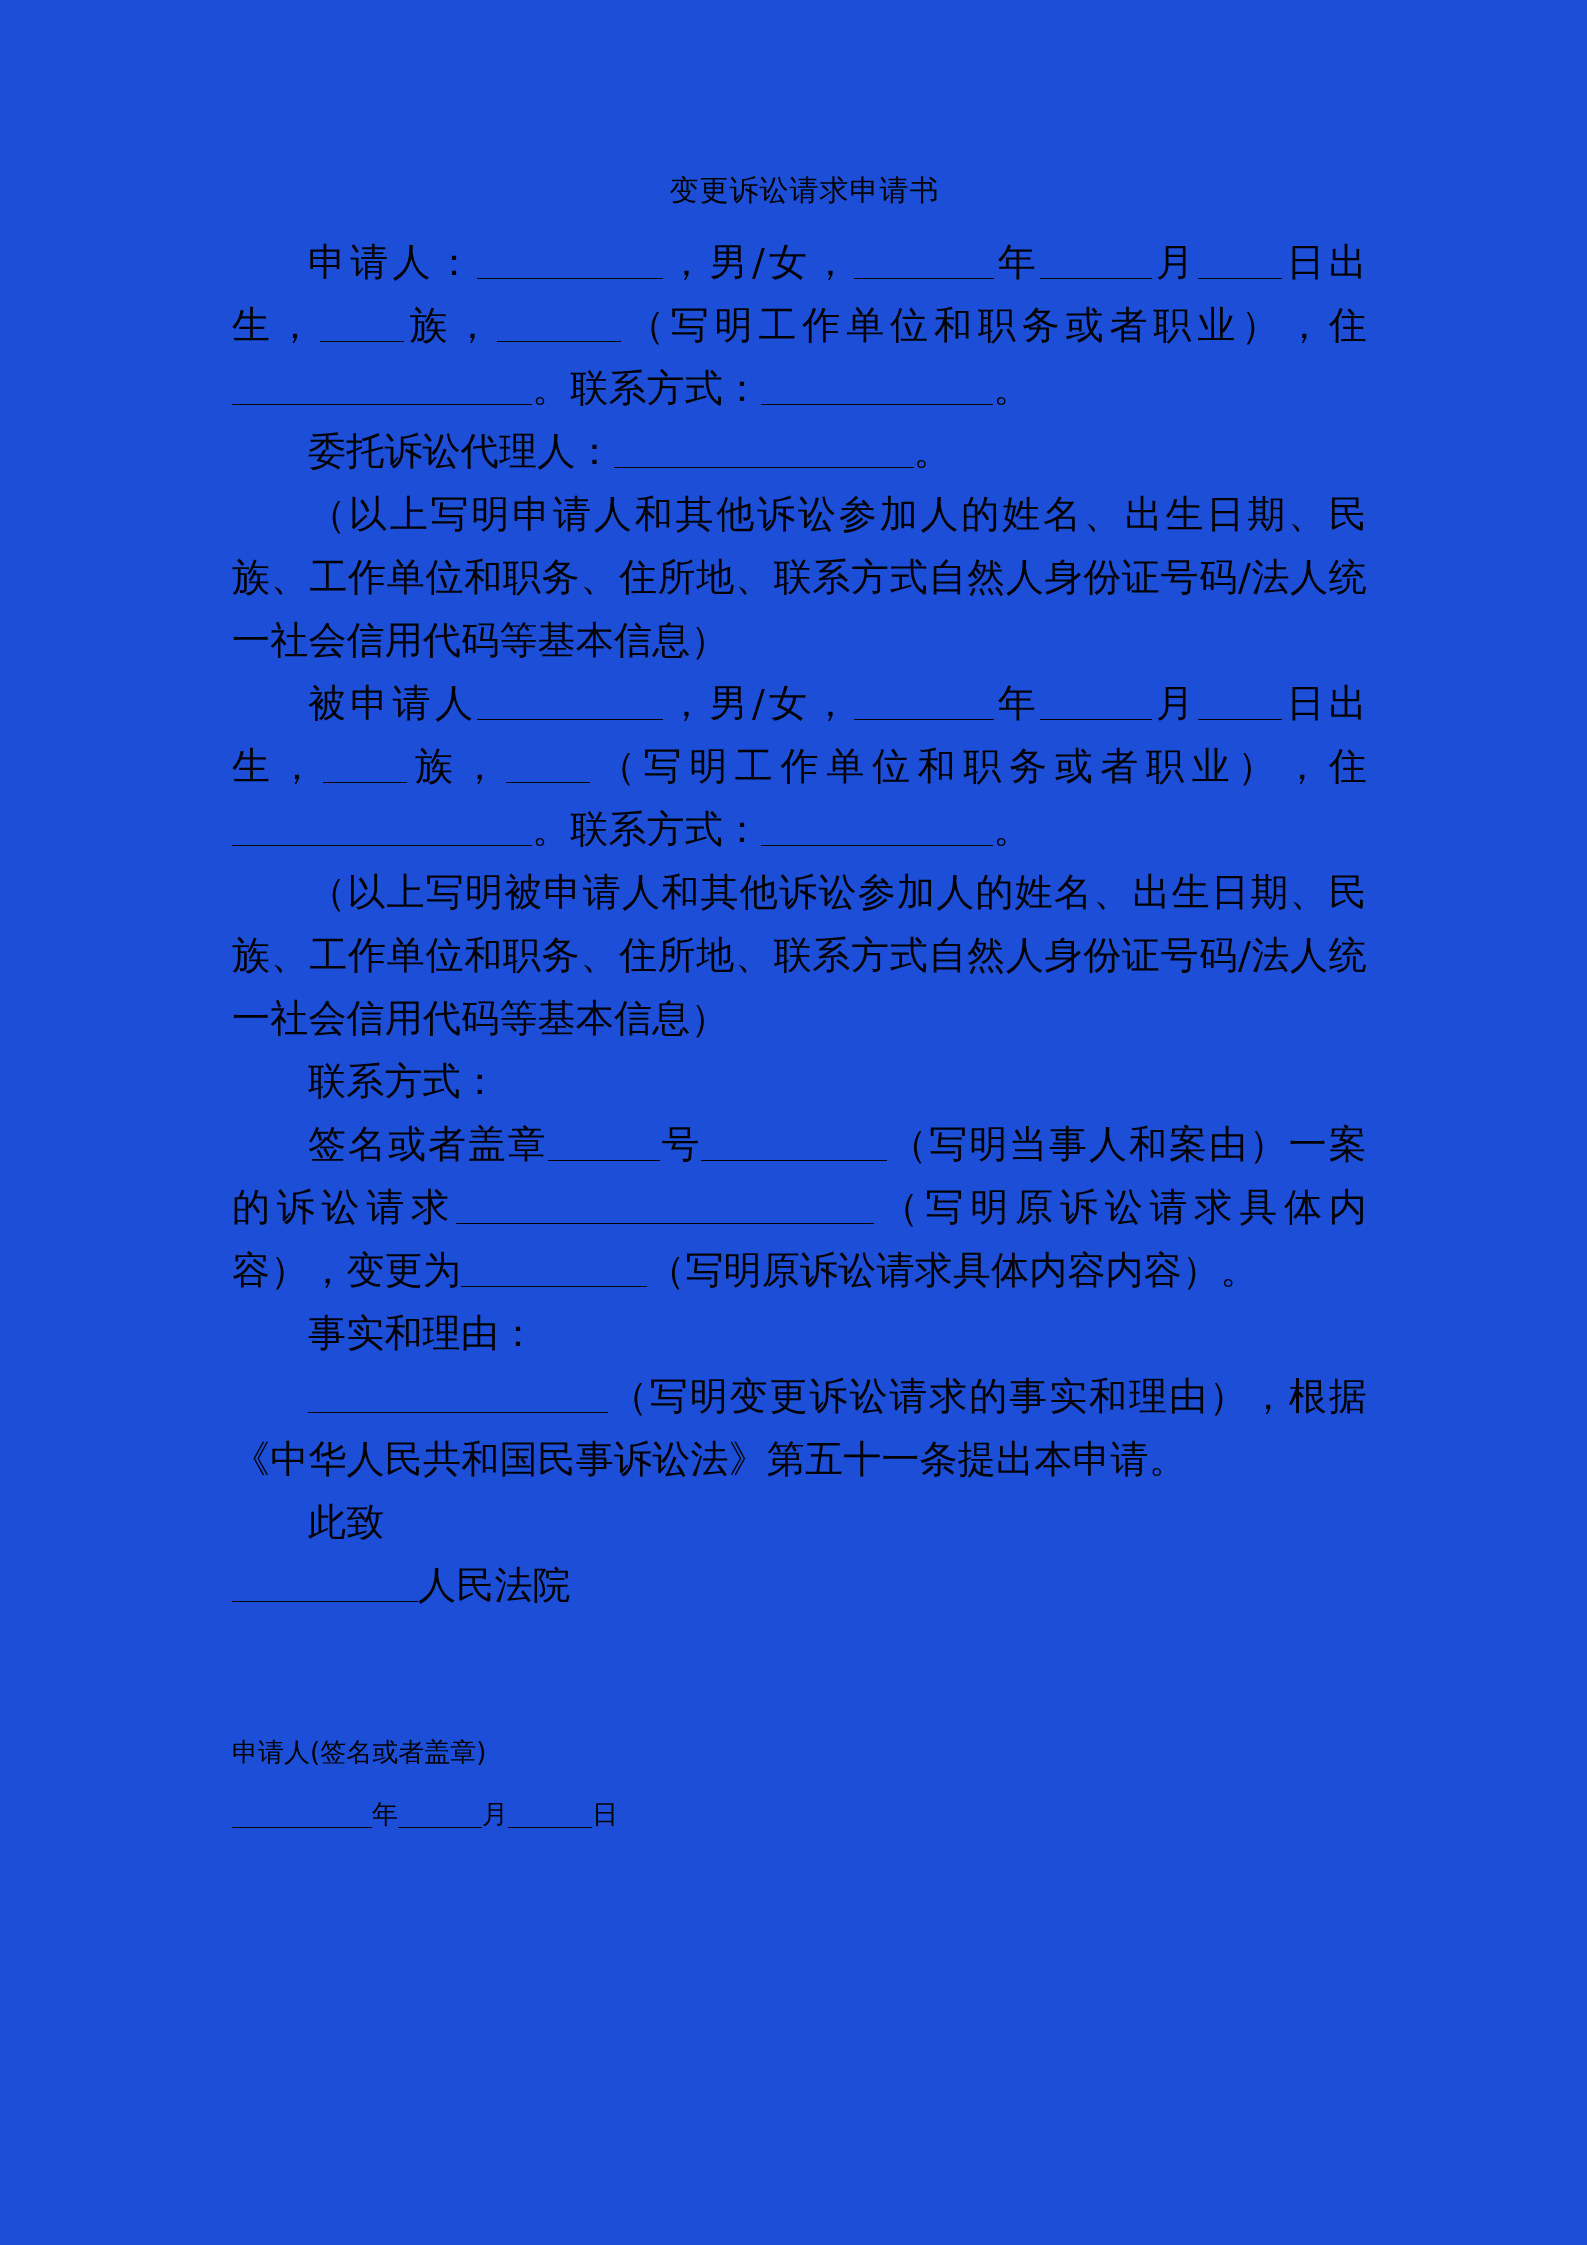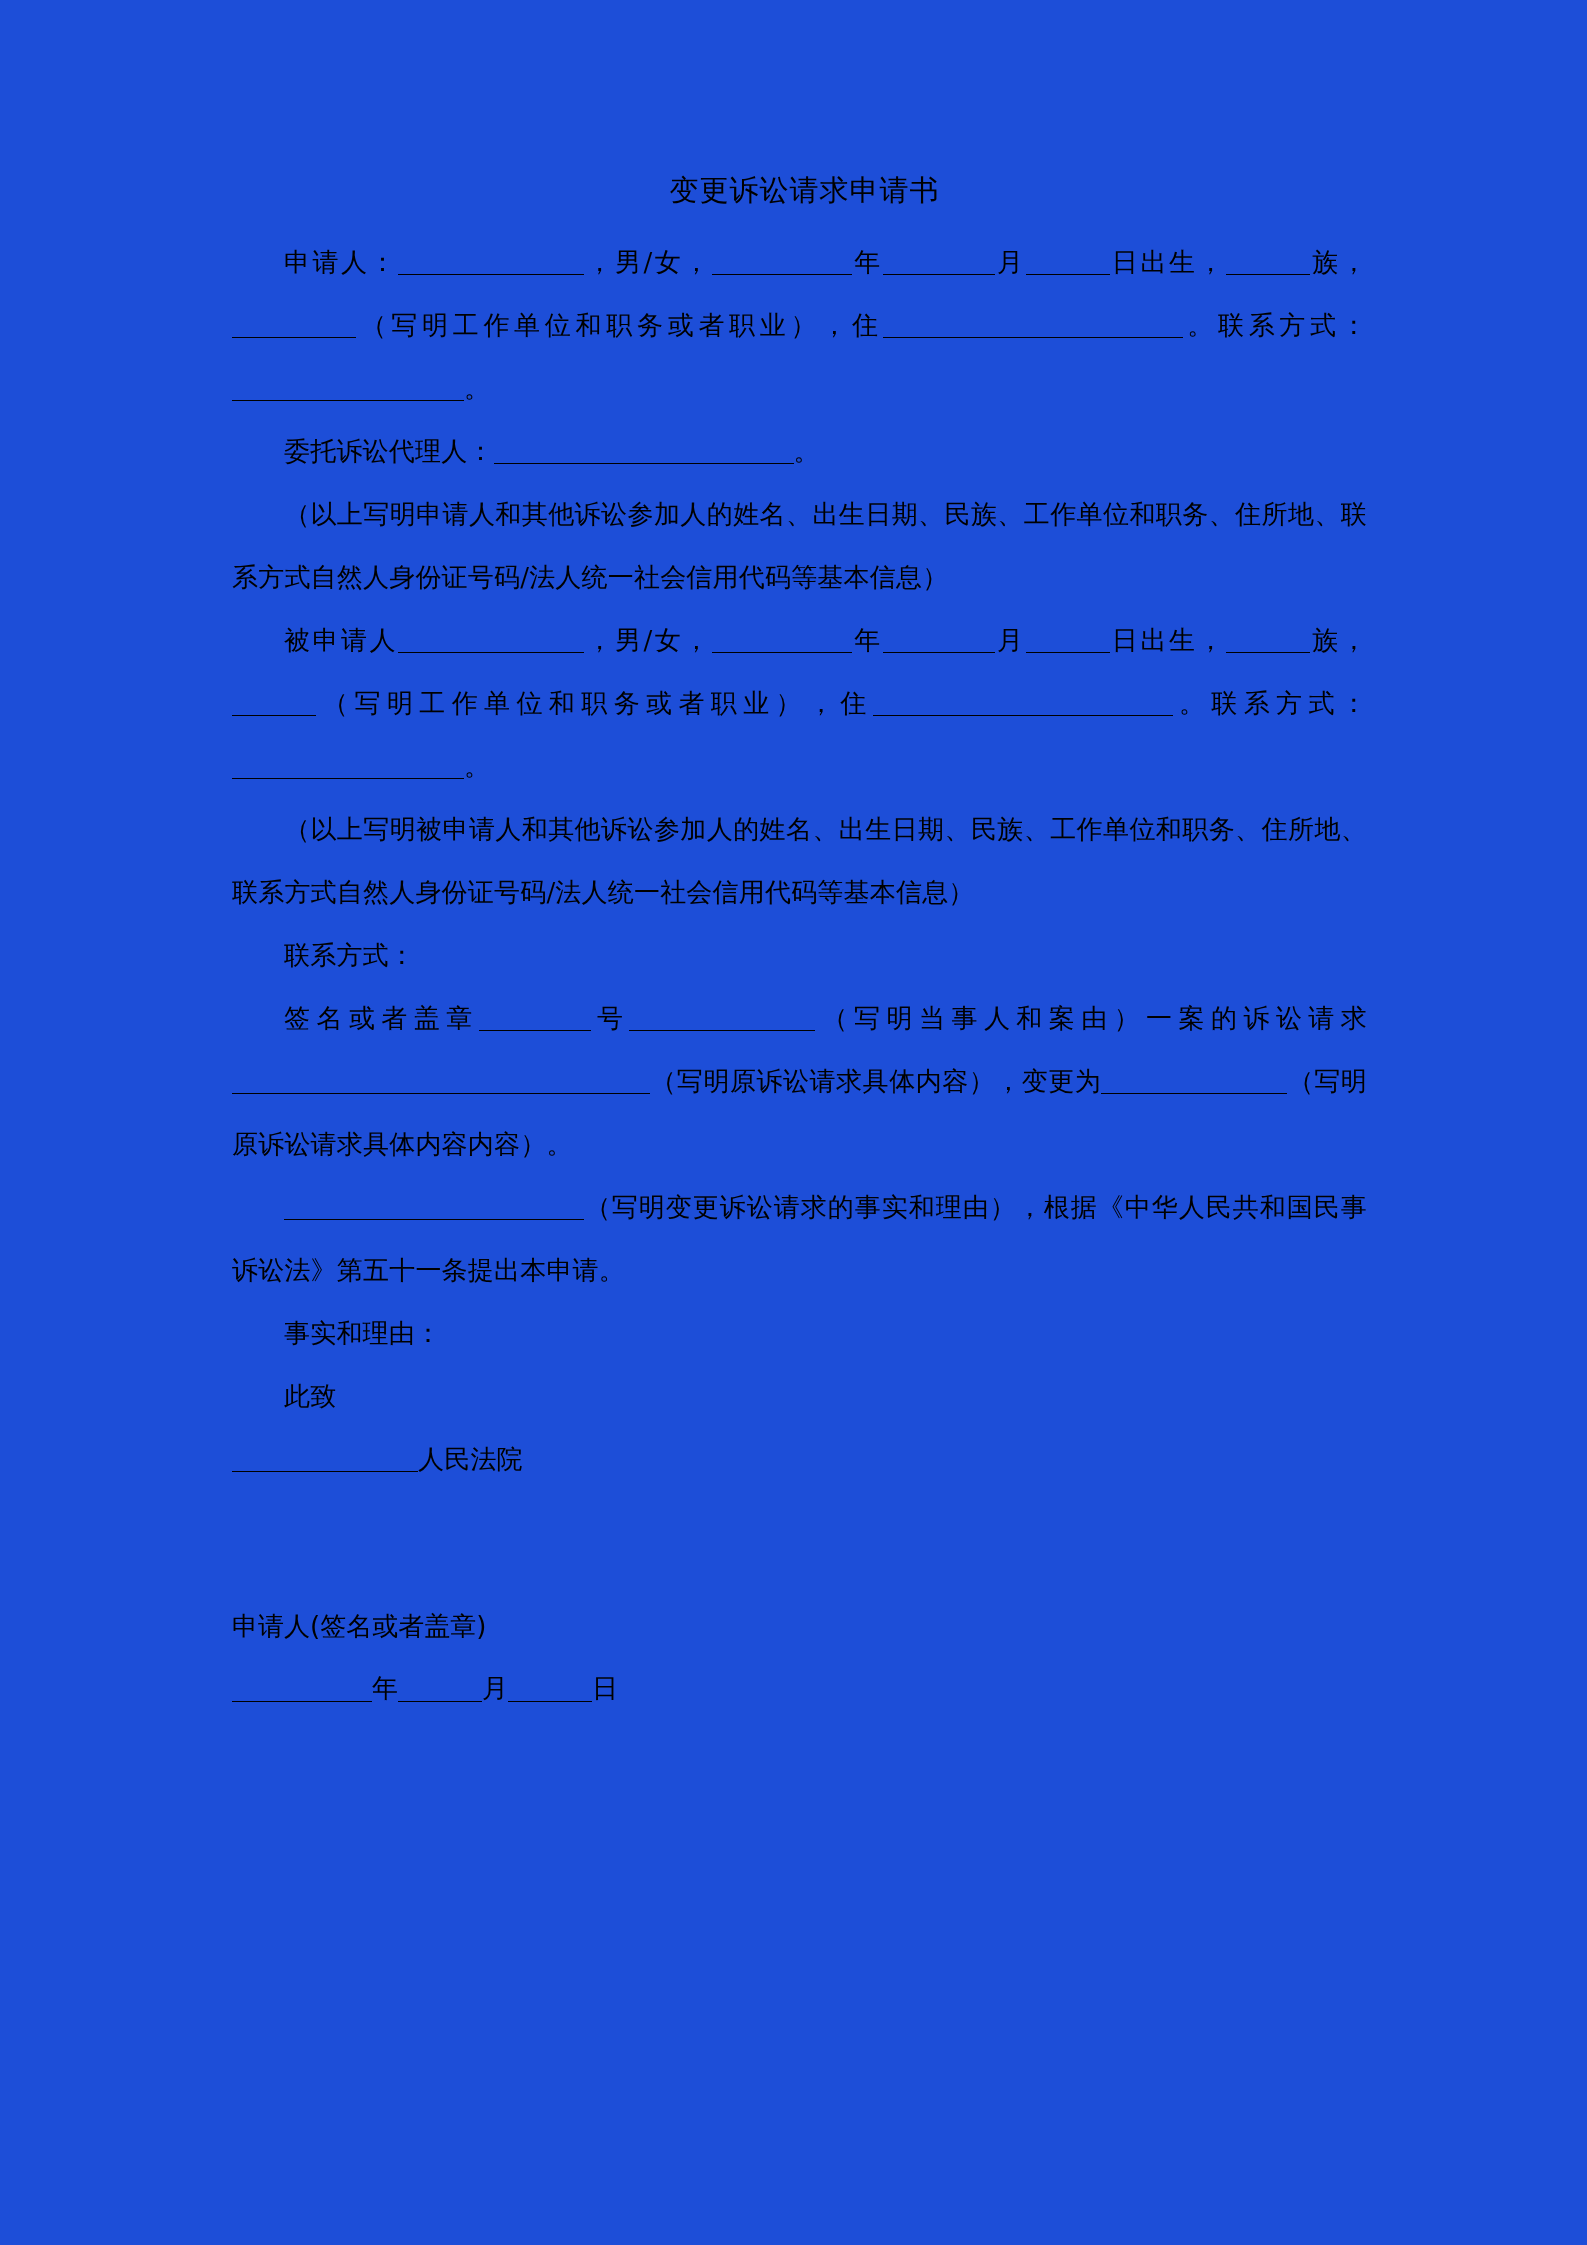--- a/index.html
+++ b/index.html
@@ -31,21 +31,21 @@
     font-family: "DejaVu Serif", "Liberation Serif", serif;
     font-size: 29px;
     line-height: 1.0;
     text-align: center;
     letter-spacing: 1px;
     margin: 0 0 26px 0;
     padding-left: 10px;
   }
   
   p.para {
-    font-size: 26px;
+    font-size: 38px;
     line-height: 63px;
     margin: 0;
     text-align: justify;
     text-justify: inter-character;
     word-break: break-all;
     letter-spacing: 0.2px;
   }
   p.para.indent {
     text-indent: 2em;
   }
@@ -101,23 +101,23 @@
     <p class="para indent song">（以上写明申请人和其他诉讼参加人的姓名、出生日期、民族、工作单位和职务、住所地、联系方式自然人身份证号码/法人统一社会信用代码等基本信息）</p>
 
     <p class="para indent song"><span>被申请人</span><span class="blank b-2xl"></span><span>，男/女，</span><span class="blank b-xl"></span><span>年</span><span class="blank b-lg"></span><span>月</span><span class="blank b-md"></span><span>日出</span><span>生，</span><span class="blank b-md"></span><span>族，</span><span class="blank b-md"></span><span>（写明工作单位和职务或者职业），</span><span>住</span><span class="blank b-4xl"></span><span>。</span><span>联系方式：</span><span class="blank b-3xl"></span><span>。</span></p>
 
     <p class="para indent song">（以上写明被申请人和其他诉讼参加人的姓名、出生日期、民族、工作单位和职务、住所地、联系方式自然人身份证号码/法人统一社会信用代码等基本信息）</p>
 
     <p class="para indent hei">联系方式：</p>
 
     <p class="para indent hei"><span>签名或者盖章</span><span class="blank b-lg"></span><span>号</span><span class="blank b-2xl"></span><span>（写明当事人和案由）一案的诉讼请求</span><span class="blank b-2xl"></span><span class="blank b-3xl"></span><span>（写明原诉讼请求具体内容），变更为</span><span class="blank b-2xl"></span><span>（写明原诉讼请求具体内容</span><span>内容）。</span></p>
 
+    <p class="para indent hei">事实和理由：</p>
+
     <p class="para indent song"><span class="blank b-4xl"></span><span>（写明变更诉讼请求的事实和理由），根据《中华人</span><span>民共和国民事诉讼法》第五十一条提出本申请。</span></p>
-
-    <p class="para indent hei">事实和理由：</p>
 
     <p class="para indent hei">此致</p>
 
     <p class="para hei"><span class="blank b-2xl"></span><span>人民法院</span></p>
 
     <div class="sign-block">
       <span class="sign-line">申请人(签名或者盖章)</span>
       <span class="sign-line sign-date"><span class="blank b-xl"></span><span>年</span><span class="blank b-md"></span><span>月</span><span class="blank b-md"></span><span>日</span></span>
     </div>
 

